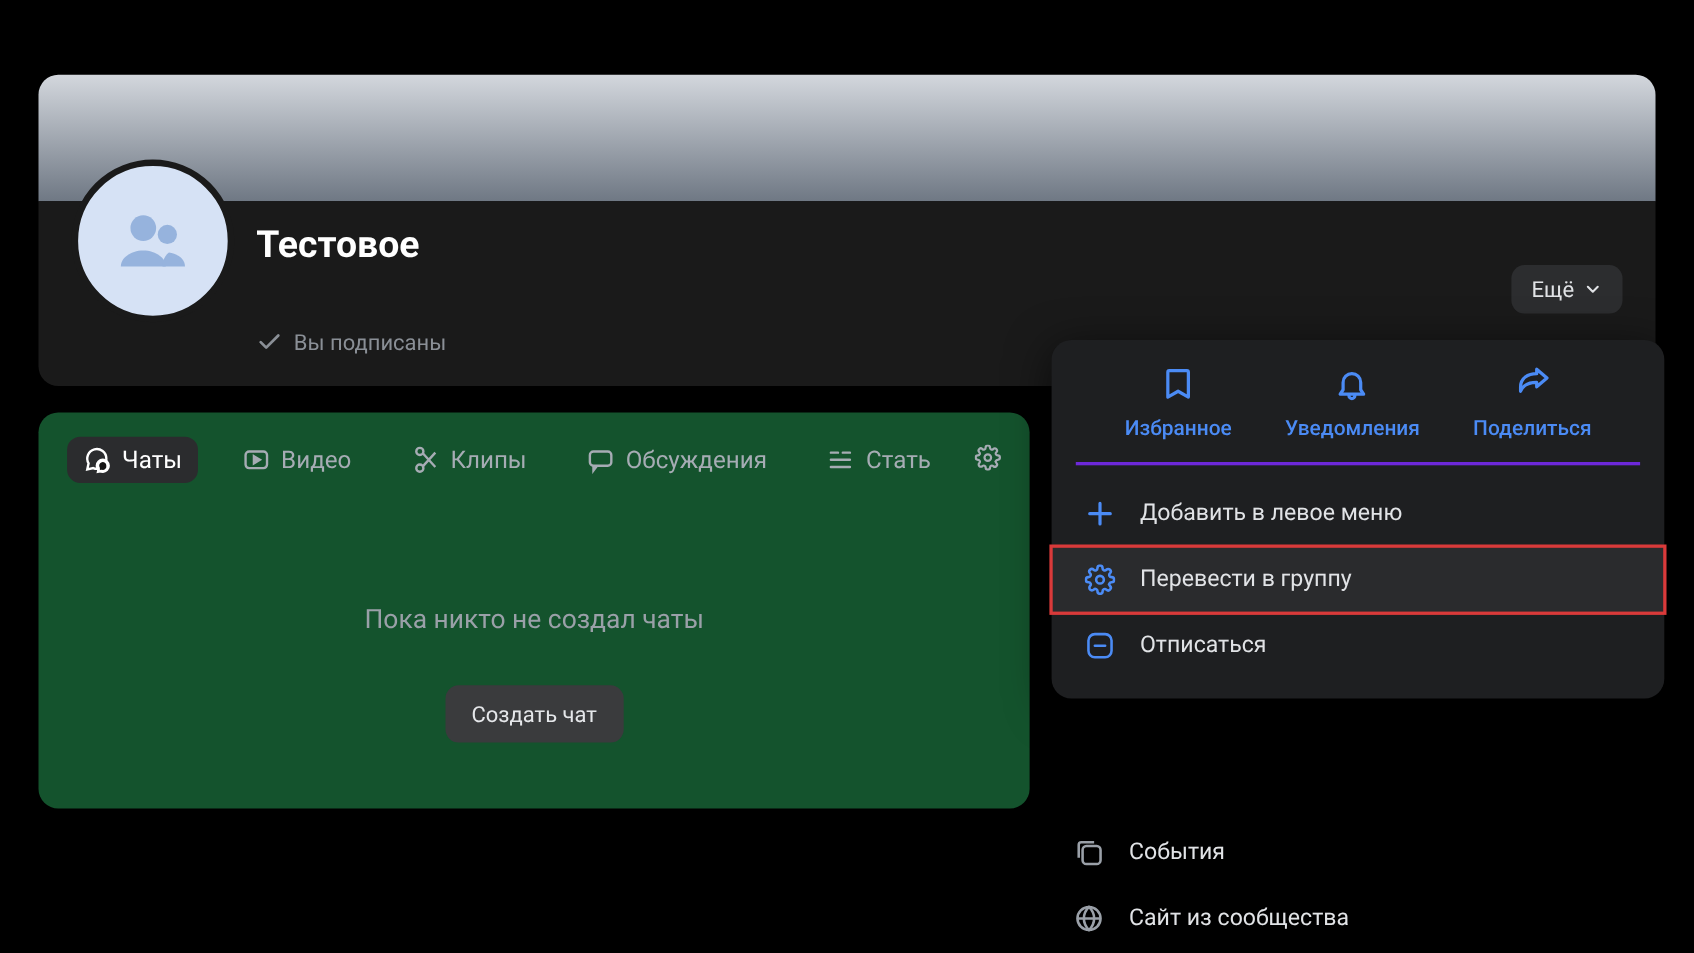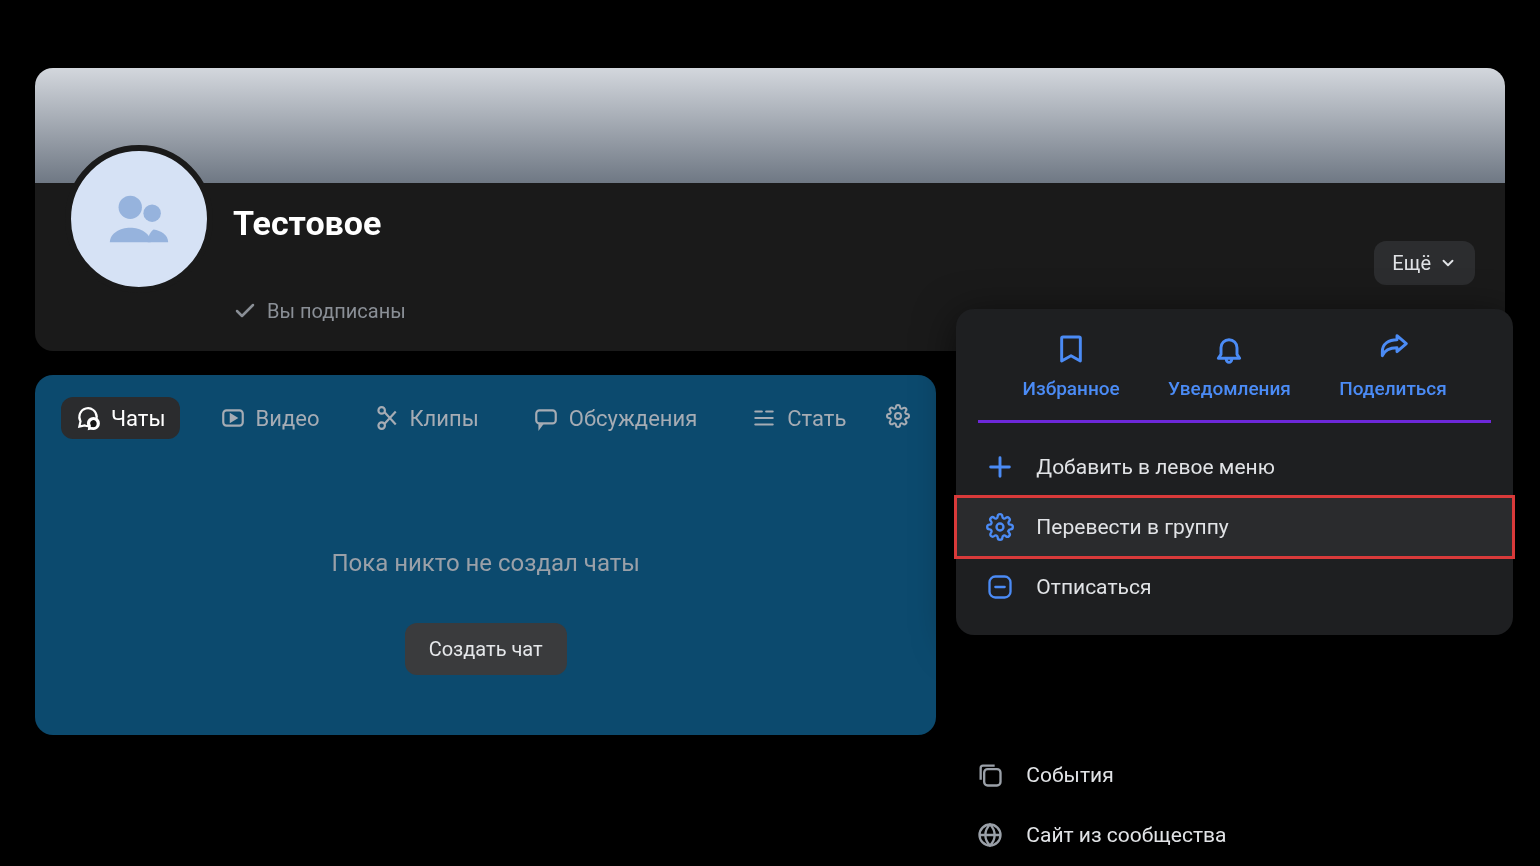--- a/index.html
+++ b/index.html
@@ -72,21 +72,21 @@
   color: #e1e3e6;
   cursor: pointer;
 }
 .cols {
   display: flex;
   gap: 20px;
   margin-top: 24px;
   align-items: flex-start;
 }
 .left-card {
-  background: #0c4a6e;
+  background: #14532d;
   border-radius: 18px;
   flex: 0 0 840px;
   padding: 22px 26px 60px 26px;
 }
 .tabs {
   display: flex;
   align-items: center;
   gap: 26px;
 }
 .tab {

